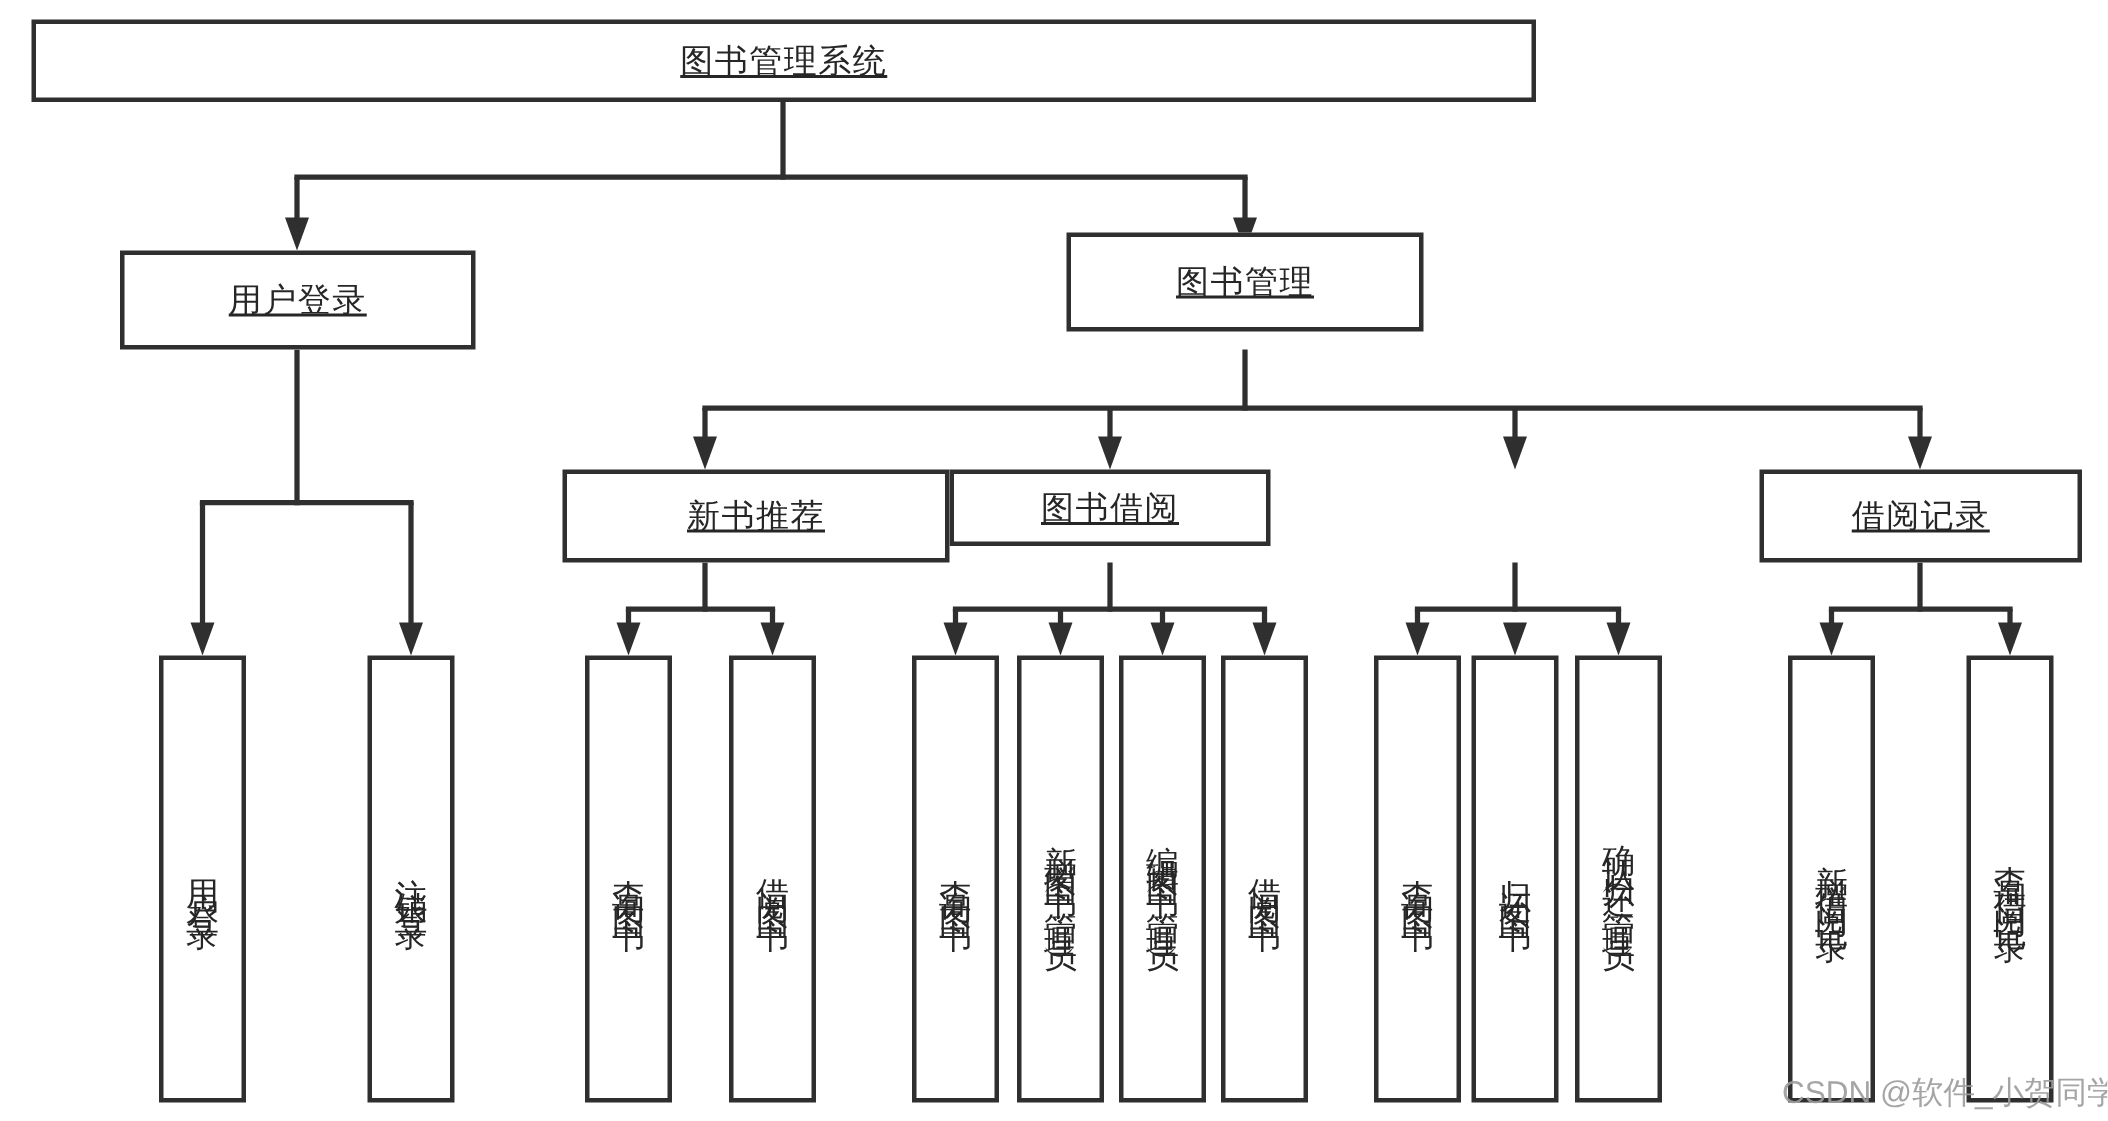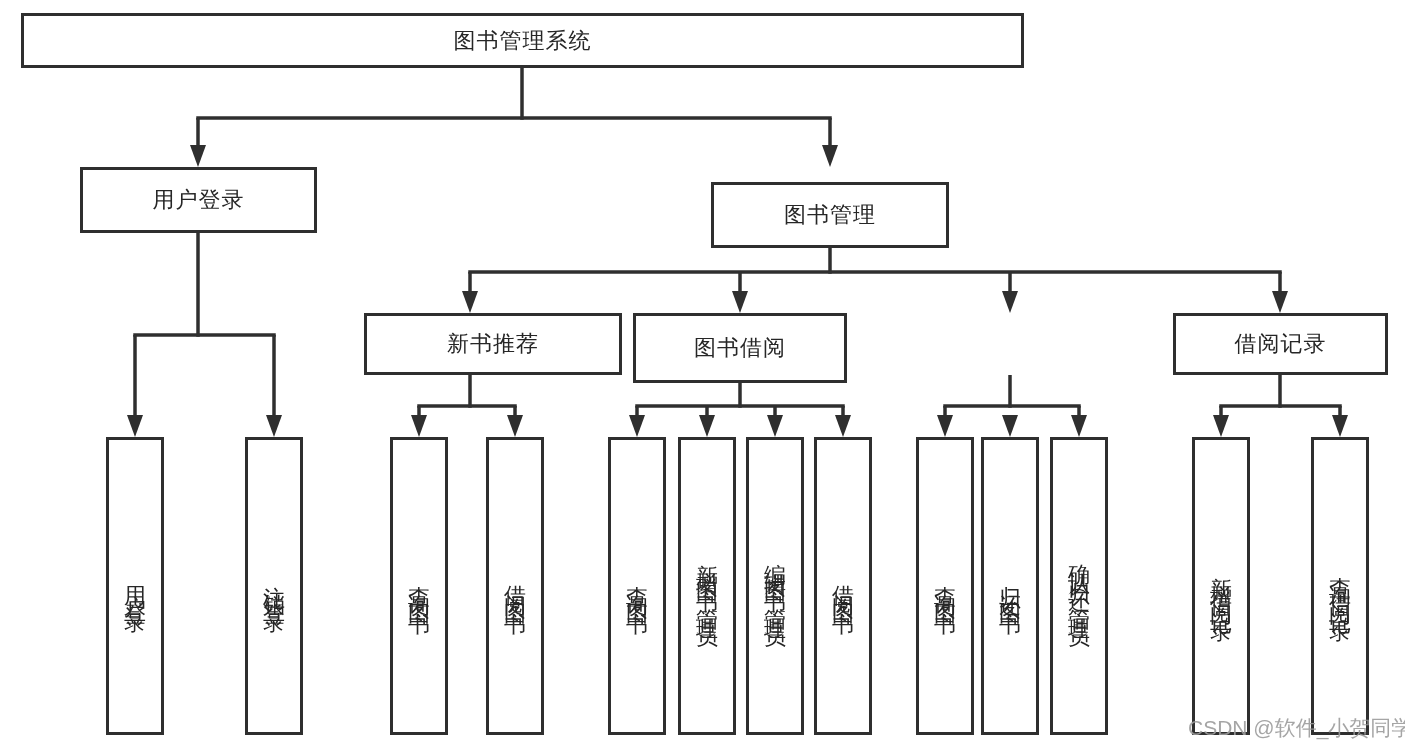--- a/index.html
+++ b/index.html
@@ -13,21 +13,21 @@
   .connectors{position:absolute;left:0;top:0;z-index:1;}
   .node{
     position:absolute;
     box-sizing:border-box;
     border:3px solid #2f2f2f;
     background:#ffffff;
     display:flex;align-items:center;justify-content:center;
     color:#262626;
     z-index:2;
   }
-  .node.h{font-size:22px;letter-spacing:1px;}
+  .node.h{font-size:22px;letter-spacing:1px;text-decoration:underline;}
   .node.v span{
     writing-mode:vertical-rl;
     text-orientation:mixed;
     font-size:22px;
     letter-spacing:9px;
     line-height:1;
     white-space:nowrap;
   }
   .watermark{
     position:absolute;
@@ -113,28 +113,28 @@
     </g>
   </svg>
 
   <div class="node h" style="left:21px;top:13px;width:1003px;height:55px">
     <span>图书管理系统</span>
   </div>
 
   <div class="node h" style="left:80px;top:167px;width:237px;height:66px">
     <span>用户登录</span>
   </div>
-  <div class="node h" style="left:711px;top:182px;width:238px;height:66px">
+  <div class="node h" style="left:711px;top:155px;width:238px;height:66px">
     <span>图书管理</span>
   </div>
 
-  <div class="node h" style="left:364px;top:313px;width:258px;height:62px">
+  <div class="node h" style="left:375px;top:313px;width:258px;height:62px">
     <span>新书推荐</span>
   </div>
-  <div class="node h" style="left:633px;top:313px;width:214px;height:70px">
+  <div class="node h" style="left:633px;top:313px;width:214px;height:51px">
     <span>图书借阅</span>
   </div>
   <div class="node h" style="left:1173px;top:313px;width:215px;height:62px">
     <span>借阅记录</span>
   </div>
 
   <div class="node v" style="left:106px;top:437px;width:58px;height:298px">
     <span>用户登录</span>
   </div>
   <div class="node v" style="left:245px;top:437px;width:58px;height:298px">

